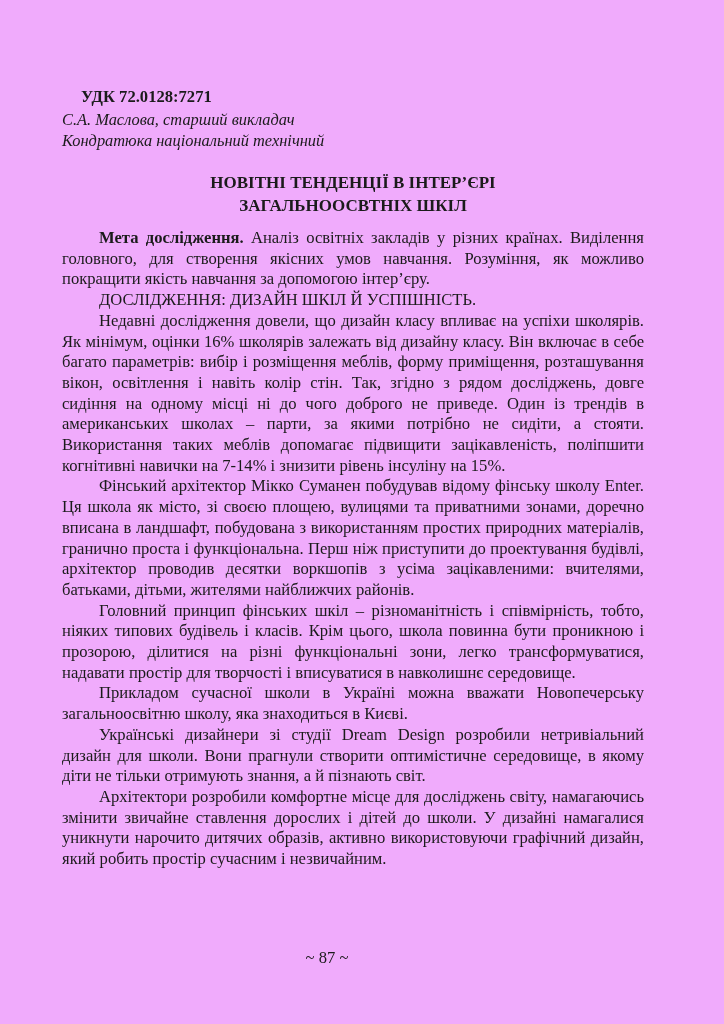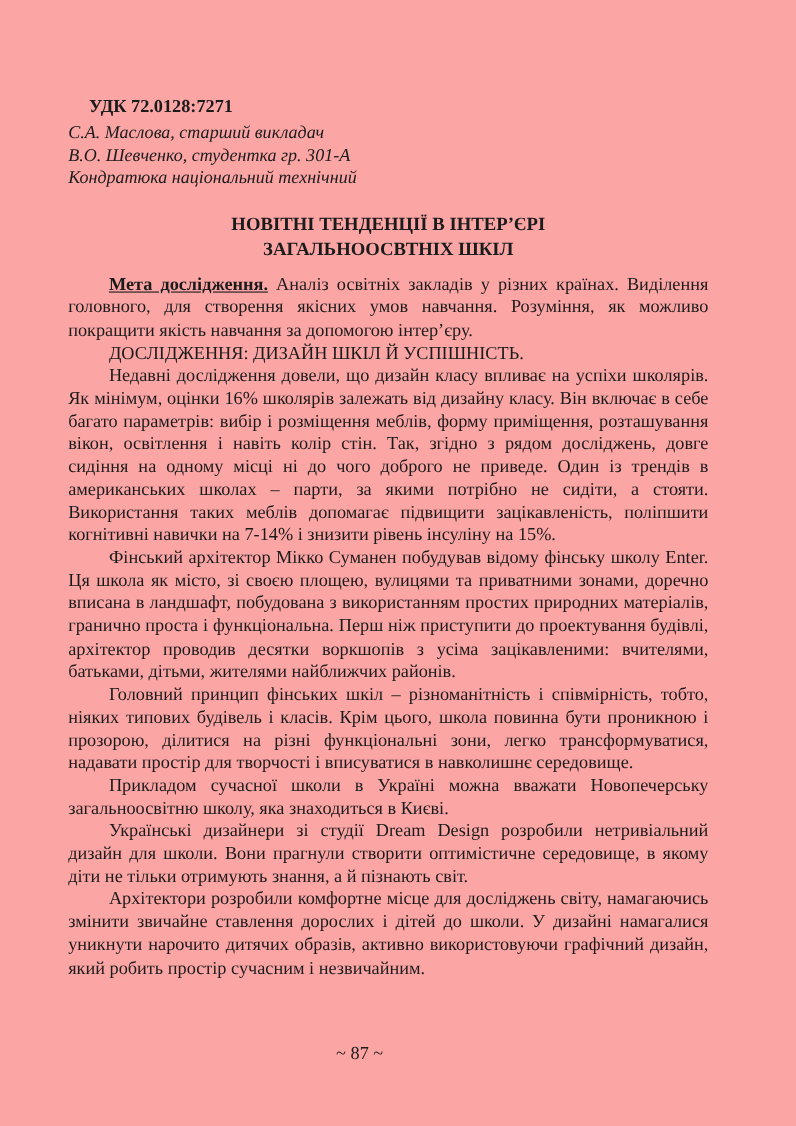--- a/index.html
+++ b/index.html
@@ -4,21 +4,21 @@
 <style>
   html, body {
     margin: 0;
     padding: 0;
     background: #ffffff;
   }
   .page {
     position: relative;
     width: 724px;
     height: 1024px;
-    background: #fca5a5;
+    background: #f0abfc;
     overflow: hidden;
     font-family: "Liberation Serif", "DejaVu Serif", serif;
     color: #1b1b1b;
   }
   .content {
     position: absolute;
     left: 62px;
     top: 86px;
     width: 582px;
   }
@@ -46,41 +46,40 @@
     margin-top: 11px;
     text-align: justify;
     font-size: 16.6px;
     line-height: 20.7px;
   }
   .body-text p {
     margin: 0;
     padding: 0;
     text-indent: 37px;
   }
-  .lead-bold { font-weight: bold; text-decoration: underline; }
+  .lead-bold { font-weight: bold; }
   .page-footer {
     position: absolute;
     left: 62px;
     top: 948px;
     width: 530px;
     text-align: center;
     font-size: 16.6px;
   }
 </style>
 </head>
 <body>
 
 <div class="page">
   <div class="content">
 
     <div class="udc">УДК 72.0128:7271</div>
 
     <div class="byline">
       <div>С.А. Маслова, старший викладач</div>
-      <div>В.О. Шевченко, студентка гр. 301-А</div>
       <div>Кондратюка національний технічний</div>
     </div>
 
     <div class="doc-title">
       <div>НОВІТНІ ТЕНДЕНЦІЇ В ІНТЕР’ЄРІ</div>
       <div>ЗАГАЛЬНООСВТНІХ ШКІЛ</div>
     </div>
 
     <div class="body-text">
       <p><span class="lead-bold">Мета дослідження.</span><span> Аналіз освітніх закладів у різних країнах. Виділення головного, для створення якісних умов навчання. Розуміння, як можливо покращити якість навчання за допомогою інтер’єру.</span></p>

